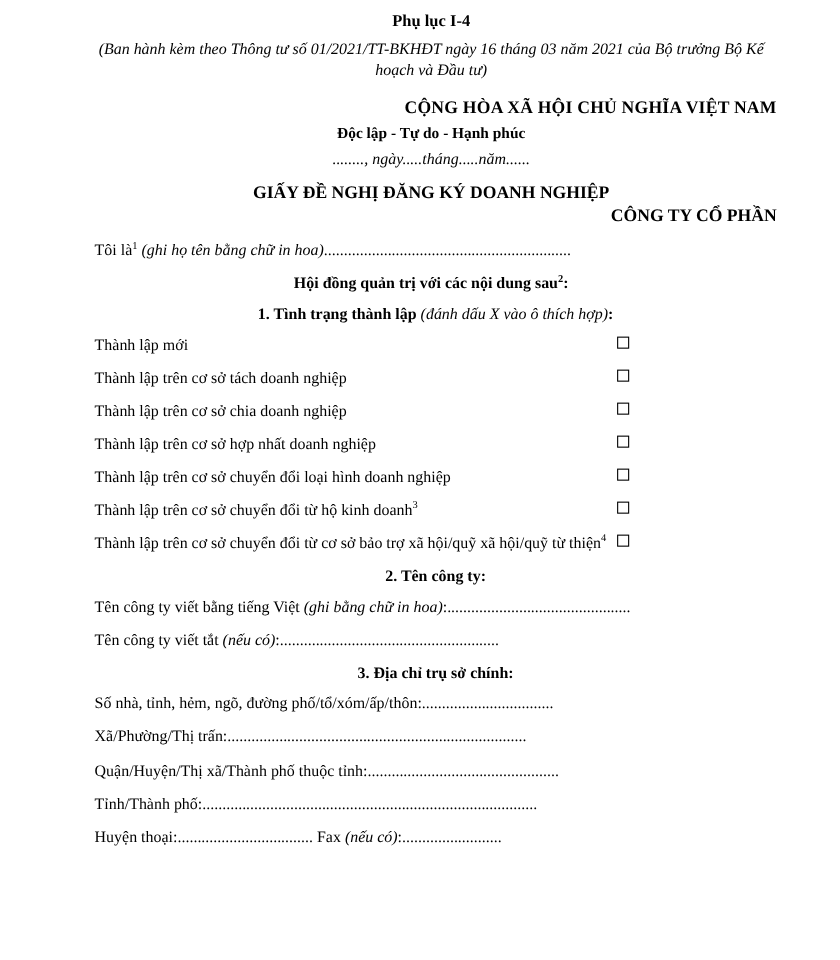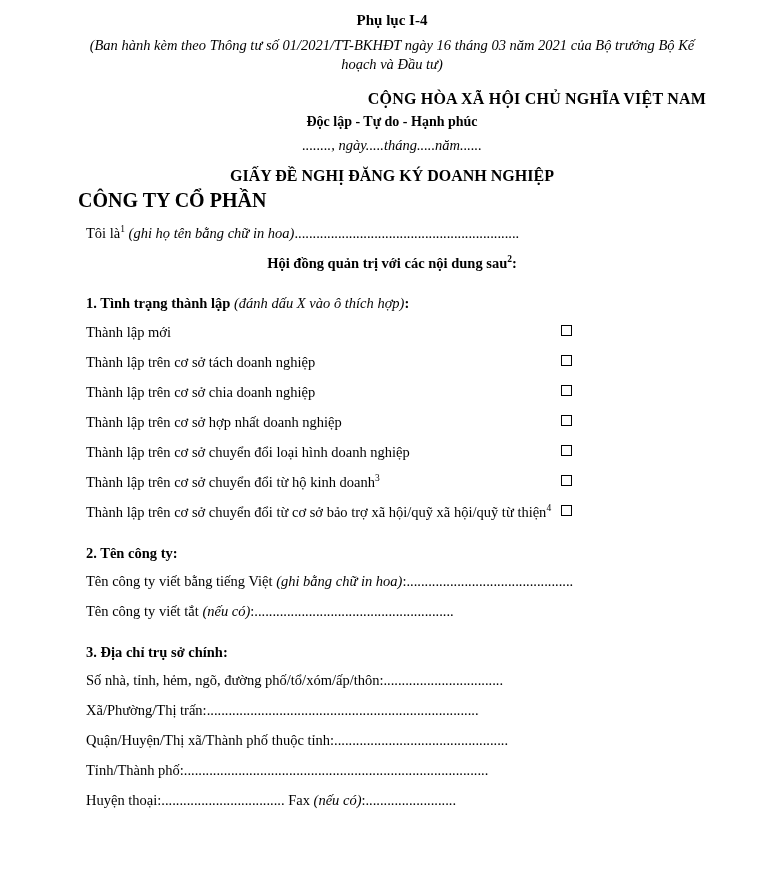--- a/index.html
+++ b/index.html
@@ -58,38 +58,39 @@
     margin: 0 0 10px 0;
   }
   .t-main {
     text-align: center;
     font-weight: bold;
     font-size: 16px;
     margin: 0;
     line-height: 1.3;
   }
   .t-main2 {
-    text-align: left;
-    font-weight: bold;
-    font-size: 20px;
+    text-align: right;
+    font-weight: bold;
+    font-size: 16px;
     margin: 0 0 10px 0;
     line-height: 1.3;
   }
   .line {
     margin: 0 0 4px 0;
   }
   .center-bold {
     text-align: center;
     font-weight: bold;
     margin: 0;
     line-height: 1.4;
   }
   .section-head {
     font-weight: bold;
-    margin: 20px 0 7px 8px;
+    margin: 8px 0 7px 8px;
+    text-align: center;
   }
   .section-head .italic { font-weight: normal; }
   .opt-row {
     display: flex;
     align-items: baseline;
     margin: 0 0 9px 0;
     padding-left: 8px;
   }
   .opt-label { flex: 0 0 auto; }
   .opt-spacer { flex: 1 1 auto; }

